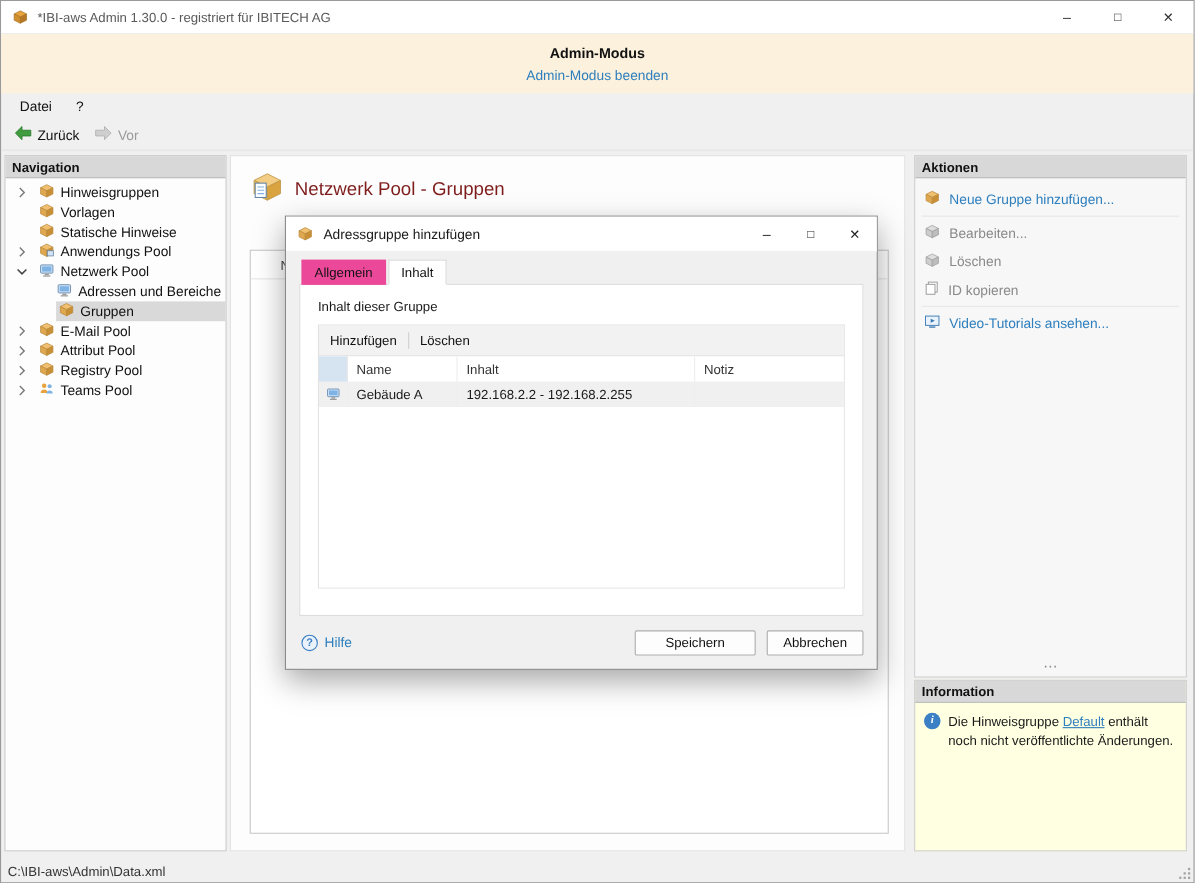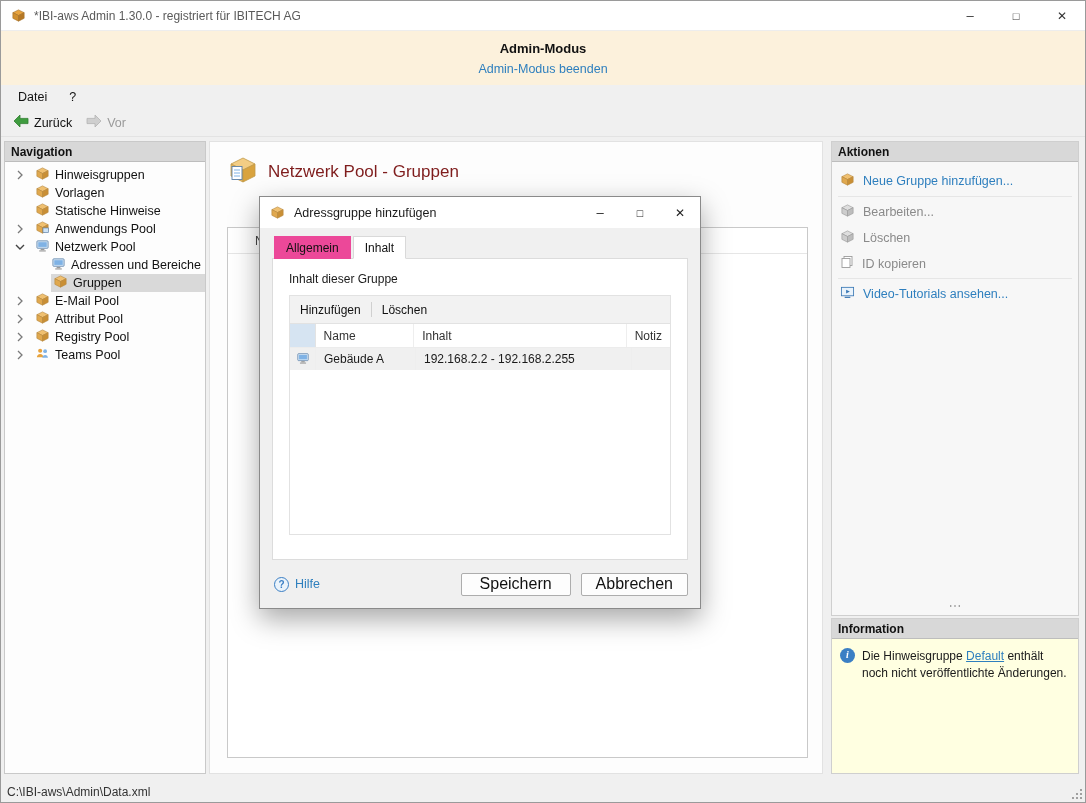--- a/index.html
+++ b/index.html
@@ -74,21 +74,21 @@
   .info-badge { flex:0 0 auto; width:15px; height:15px; border-radius:50%; background:#3b7fc4;
                 color:#fff; font-size:10px; font-weight:bold; display:flex; align-items:center;
                 justify-content:center; font-family:"Liberation Serif", serif; font-style:italic; }
 
   
   .statusbar { position:absolute; left:0; right:0; bottom:0; height:20px; display:flex;
                align-items:center; padding-left:6px; color:#333; font-size:12px; }
   .grip { position:absolute; right:2px; bottom:2px; display:flex; }
 
   
-  .dialog { position:absolute; left:258px; top:195px; width:442px; height:413px;
+  .dialog { position:absolute; left:258px; top:195px; width:539px; height:413px;
             background:#f0f0f0; border:1px solid #8a8a8a; box-shadow:0 10px 26px rgba(0,0,0,.35); }
   .dlg-titlebar { height:32px; background:#fff; display:flex; align-items:center;
                   border-bottom:1px solid #f0f0f0; }
   .dlg-icon { margin:0 9px 0 10px; display:flex; }
   .dlg-title { font-size:12.5px; color:#1a1a1a; }
   .dlg-controls { margin-left:auto; display:flex; height:100%; }
   .dlg-btn { width:40px; display:flex; align-items:center; justify-content:center; color:#222; }
   .dlg-btn.min { font-size:13px; } .dlg-btn.max { font-size:10.5px; } .dlg-btn.close { font-size:12px; }
 
   .tabs { position:absolute; left:14px; top:39px; display:flex; z-index:2; }
@@ -116,21 +116,21 @@
   .tbl-filler { flex:1; background:#fff; }
 
   .dlg-footer { position:absolute; left:14px; right:12px; bottom:12px; height:24px;
                 display:flex; align-items:center; }
   .help-link { display:flex; align-items:center; gap:6px; color:#2e7fbe; font-size:12.5px; cursor:pointer; }
   .help-badge { width:15px; height:15px; border-radius:50%; border:1px solid #3b7fc4; color:#3b7fc4;
                 background:#eaf3fb; font-size:10px; font-weight:bold; display:flex;
                 align-items:center; justify-content:center; }
   .dlg-buttons { margin-left:auto; display:flex; gap:10px; }
   .btn { height:23px; padding:0 14px; background:#fdfdfd; border:1px solid #adadad;
-         font-size:16px; display:flex; align-items:center; justify-content:center;
+         font-size:12px; display:flex; align-items:center; justify-content:center;
          border-radius:2px; color:#111; cursor:pointer; }
   .btn.primary { min-width:110px; }
   .btn.secondary { min-width:70px; }
 </style>
 </head>
 <body>
 
 <div class="app">
 
   <div class="titlebar">

